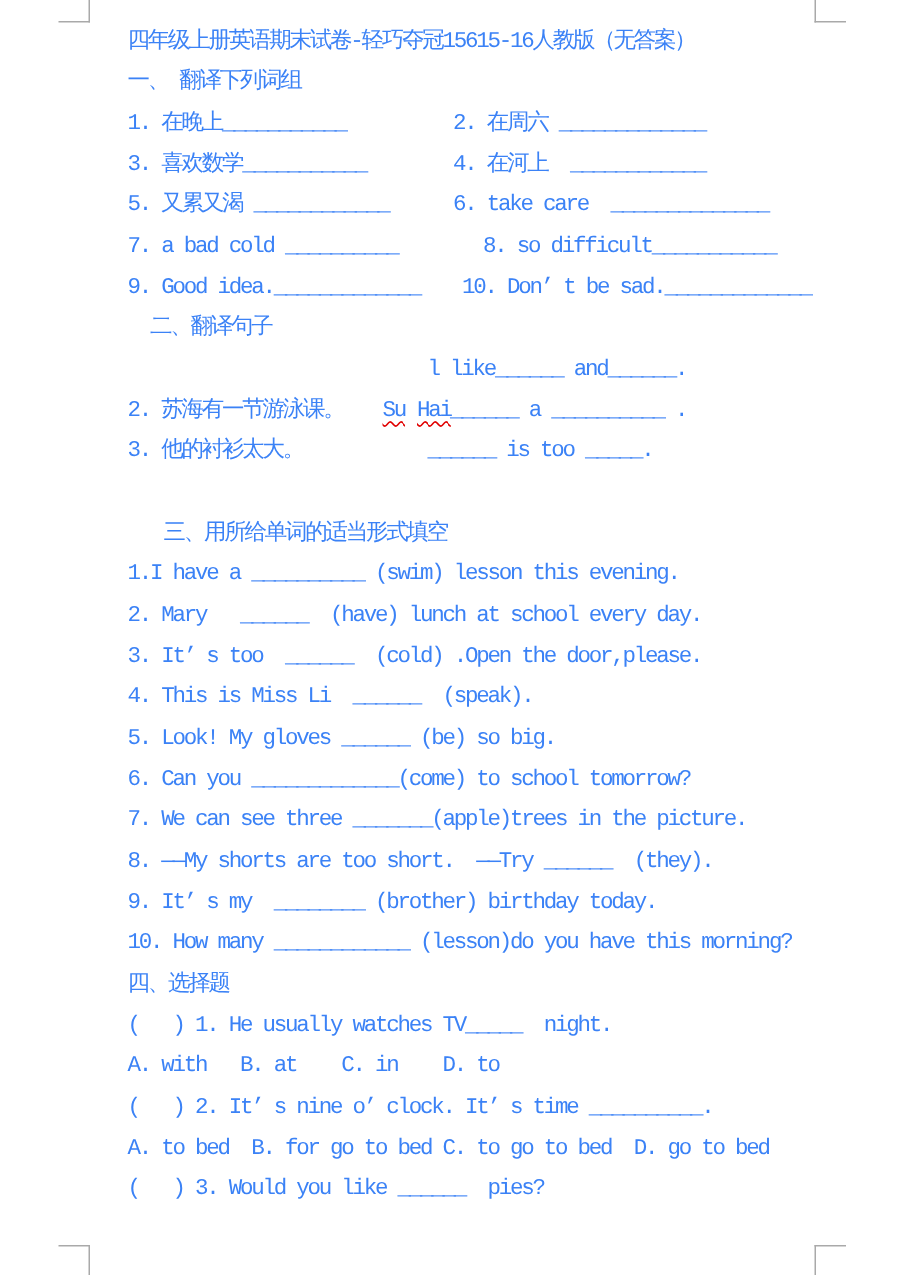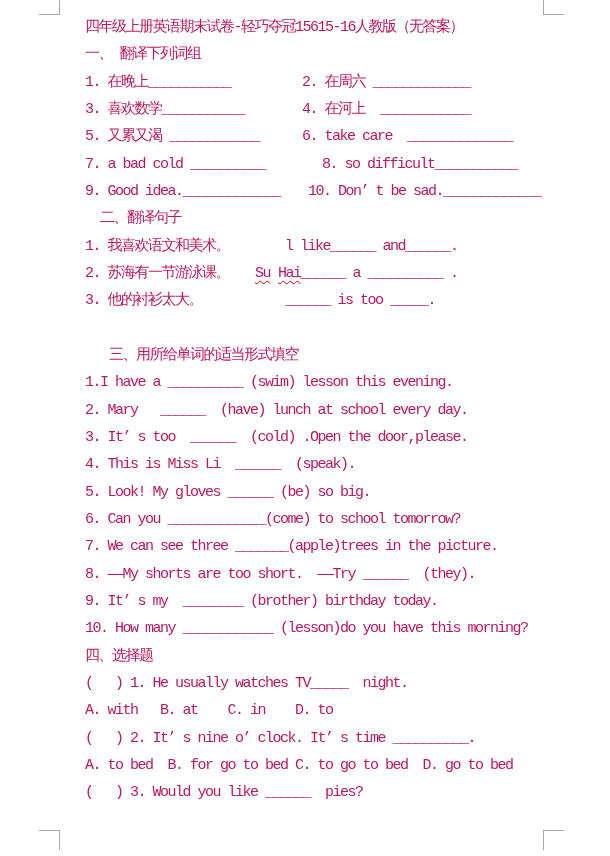--- a/index.html
+++ b/index.html
@@ -4,21 +4,21 @@
 <style>
   html, body { margin: 0; padding: 0; background: #ffffff; }
   .page {
     position: relative;
     width: 610px;
     height: 856px;
     background: #ffffff;
     overflow: hidden;
     font-family: "Liberation Mono", "DejaVu Sans Mono", monospace;
     font-size: 15px;
-    color: #be185d;
+    color: #3b82f6;
   }
   .text-layer { position: absolute; inset: 0; }
   .line {
     position: absolute;
     left: 0;
     width: 100%;
     height: 28px;
     line-height: 28px;
     white-space: pre;
   }
@@ -51,21 +51,21 @@
   <div class="crop br"></div>
   <div class="text-layer">
       <div class="line" style="top: 14px;"><span class="seg" style="left: 85px;">四年级上册英语期末试卷-轻巧夺冠15615-16人教版（无答案）</span></div>
       <div class="line" style="top: 41.33px;"><span class="seg" style="left: 85px;">一、 翻译下列词组</span></div>
       <div class="line" style="top: 68.66px;"><span class="seg" style="left: 85px;">1. 在晚上___________</span><span class="seg" style="left: 302px;">2. 在周六 _____________</span></div>
       <div class="line" style="top: 95.99px;"><span class="seg" style="left: 85px;">3. 喜欢数学___________</span><span class="seg" style="left: 302px;">4. 在河上  ____________</span></div>
       <div class="line" style="top: 123.32px;"><span class="seg" style="left: 85px;">5. 又累又渴 ____________</span><span class="seg" style="left: 302px;">6. take care  ______________</span></div>
       <div class="line" style="top: 150.65px;"><span class="seg" style="left: 85px;">7. a bad cold __________</span><span class="seg" style="left: 322px;">8. so difficult___________</span></div>
       <div class="line" style="top: 177.98px;"><span class="seg" style="left: 85px;">9. Good idea._____________</span><span class="seg" style="left: 308px;">10. Don’ t be sad._____________</span></div>
       <div class="line" style="top: 205.31px;"><span class="seg" style="left: 100px;">二、翻译句子</span></div>
-      <div class="line" style="top: 232.64px;"><span class="seg" style="left: 85px;">1. 我喜欢语文和美术。</span><span class="seg" style="left: 285px;">l like______ and______.</span></div>
+      <div class="line" style="top: 232.64px;"><span class="seg" style="left: 285px;">l like______ and______.</span></div>
       <div class="line" style="top: 259.97px;"><span class="seg" style="left: 85px;">2. 苏海有一节游泳课。</span><span class="seg spell" style="left: 255px;">Su</span><span class="seg spell" style="left: 278px;">Hai</span><span class="seg" style="left: 300px;">______ a __________ .</span></div>
       <div class="line" style="top: 287.3px;"><span class="seg" style="left: 85px;">3. 他的衬衫太大。</span><span class="seg" style="left: 285px;">______ is too _____.</span></div>
       <div class="line" style="top: 341.96px; margin-left: 24px;"><span class="seg" style="left: 85px;">三、用所给单词的适当形式填空</span></div>
       <div class="line" style="top: 369.29px;"><span class="seg" style="left: 85px;">1.I have a __________ (swim) lesson this evening.</span></div>
       <div class="line" style="top: 396.62px;"><span class="seg" style="left: 85px;">2. Mary   ______  (have) lunch at school every day.</span></div>
       <div class="line" style="top: 423.95px;"><span class="seg" style="left: 85px;">3. It’ s too  ______  (cold) .Open the door,please.</span></div>
       <div class="line" style="top: 451.28px;"><span class="seg" style="left: 85px;">4. This is Miss Li  ______  (speak).</span></div>
       <div class="line" style="top: 478.61px;"><span class="seg" style="left: 85px;">5. Look! My gloves ______ (be) so big.</span></div>
       <div class="line" style="top: 505.94px;"><span class="seg" style="left: 85px;">6. Can you _____________(come) to school tomorrow?</span></div>
       <div class="line" style="top: 533.27px;"><span class="seg" style="left: 85px;">7. We can see three _______(apple)trees in the picture.</span></div>

